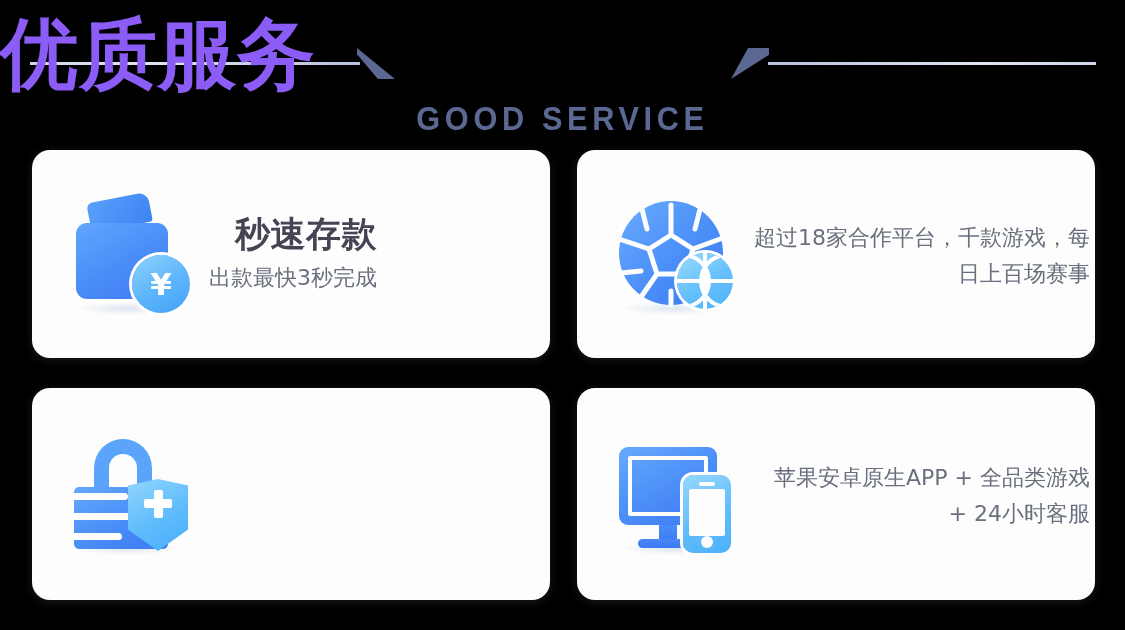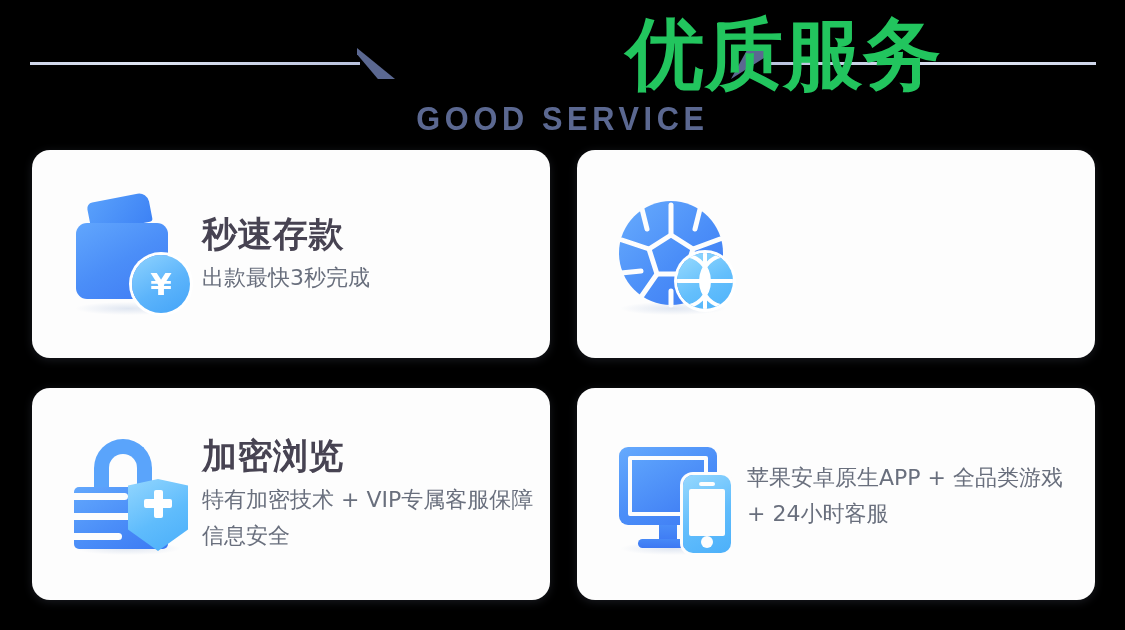--- a/index.html
+++ b/index.html
@@ -25,24 +25,24 @@
 
   .deco-slash {
     position:absolute; top:48px; width:38px; height:31px;
     background:#5b6891;
   }
   .deco-slash.left  { left:357px; clip-path:polygon(0 0,100% 100%,55% 100%,0 20%); }
   .deco-slash.right { left:731px; clip-path:polygon(100% 0,45% 0,0 100%,100% 22%); }
 
   #title-main {
     position:absolute; top:8px; left:0; width:942px;
-    text-align:right;
+    text-align:left;
     font-size:78px;
     font-weight:bold;
-    color:#22c55e;
+    color:#8b5cf6;
     letter-spacing:1px;
     line-height:92px;
     font-family:"DejaVu Sans", sans-serif;
   }
   #title-sub {
     position:absolute; top:100px; left:0; width:1125px;
     text-align:center;
     font-size:33px;
     font-weight:bold;
     color:#5b6891;
@@ -67,21 +67,21 @@
     box-shadow:0 2px 10px rgba(140,150,180,0.18);
     display:flex;
     align-items:center;
     padding-left:36px;
   }
   .card-icon {
     width:126px; height:126px;
     flex:0 0 126px;
     position:relative;
   }
-  .card-text { margin-left:8px; }
+  .card-text { margin-left:15px;text-align:right; }
   .card-title {
     font-size:35px;
     font-weight:bold;
     color:#474352;
     line-height:44px;
     letter-spacing:0.5px;
     font-family:"DejaVu Sans", sans-serif;
     white-space:nowrap;
   }
   .card-desc {
@@ -298,40 +298,37 @@
             <path d="M58,114 L58,100"></path>
           </g>
         </svg>
       </div>
       <div class="bb">
         <i></i>
         <i class="r"></i>
       </div>
     </div>
     <div class="card-text">
+      <div class="card-desc wide">超过18家合作平台，千款游戏，每日上百场赛事</div>
     </div>
   </div>
 
   <div class="card">
     <div class="card-icon">
       <div class="icon-shadow"></div>
       <div class="lk-shackle"></div>
       <div class="lk-body">
         <em class="s1"></em>
         <em class="s2"></em>
         <em class="s3"></em>
       </div>
       <div class="lk-shield">
         <b></b>
       </div>
     </div>
-    <div class="card-text">
-      <div class="card-title">加密浏览</div>
-      <div class="card-desc wide">特有加密技术 + VIP专属客服保障信息安全</div>
-    </div>
   </div>
 
   <div class="card">
     <div class="card-icon">
       <div class="icon-shadow"></div>
       <div class="mn-frame">
         <i></i>
       </div>
       <div class="mn-neck"></div>
       <div class="mn-base"></div>

